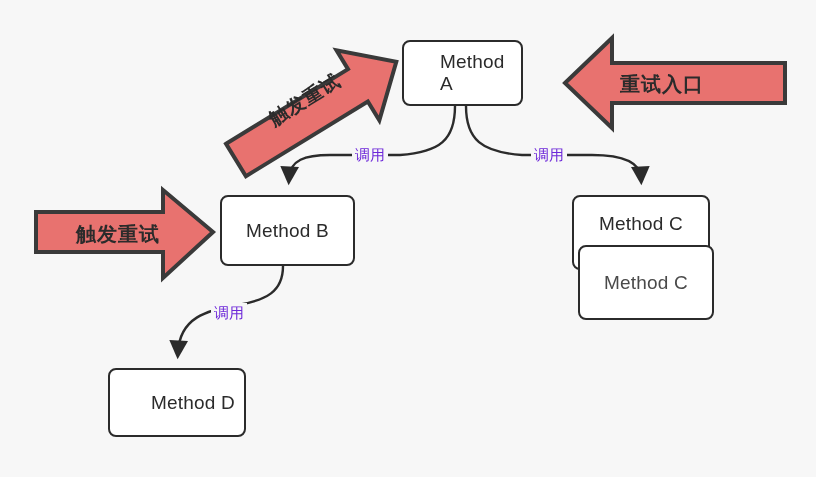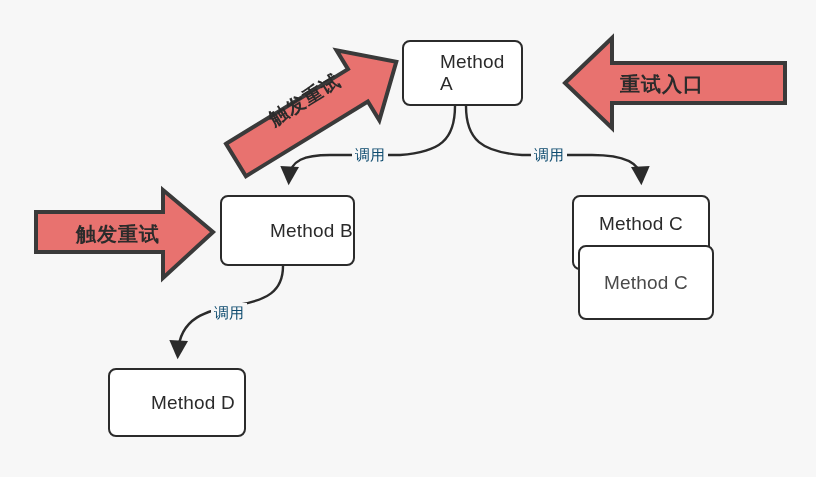--- a/index.html
+++ b/index.html
@@ -33,21 +33,21 @@
     color: #2b2b2b;
     font-size: 19px;
     letter-spacing: 0.2px;
   }
   .node-box.muted {
     color: #4a4a4a;
   }
   .edge-label {
     position: absolute;
     background: #f7f7f7;
-    color: #0c4a6e;
+    color: #6d28d9;
     font-size: 15px;
     padding: 1px 3px;
     white-space: nowrap;
     line-height: 1.15;
   }
   .arrow-label {
     position: absolute;
     color: #2b2b2b;
     font-size: 20px;
     font-weight: 700;
@@ -92,21 +92,21 @@
 
   <g id="arrow-shape-trigger-retry" transform="rotate(-31.5 236 160)">
     <path d="M236,141 L379,141 L379,119 L424,160 L379,201 L379,179 L236,179 Z" fill="#e8726f" stroke="#3a3a3a" stroke-width="4" stroke-linejoin="miter"></path>
   </g>
 </svg>
 
 <div class="node-box" id="node-method-a" style="left:402px; top:40px; width:121px; height:66px;padding-left:36px;">
   <span>Method A</span>
 </div>
 
-<div class="node-box" id="node-method-b" style="left:220px; top:195px; width:135px; height:71px;justify-content:flex-end;">
+<div class="node-box" id="node-method-b" style="left:220px; top:195px; width:135px; height:71px;">
   <span>Method B</span>
 </div>
 
 <div class="node-box" id="node-method-c-back" style="left:572px; top:195px; width:138px; height:75px; align-items:flex-start; padding-top:16px;">
   <span>Method C</span>
 </div>
 
 <div class="node-box muted" id="node-method-c-front" style="left:578px; top:245px; width:136px; height:75px;">
   <span>Method C</span>
 </div>

